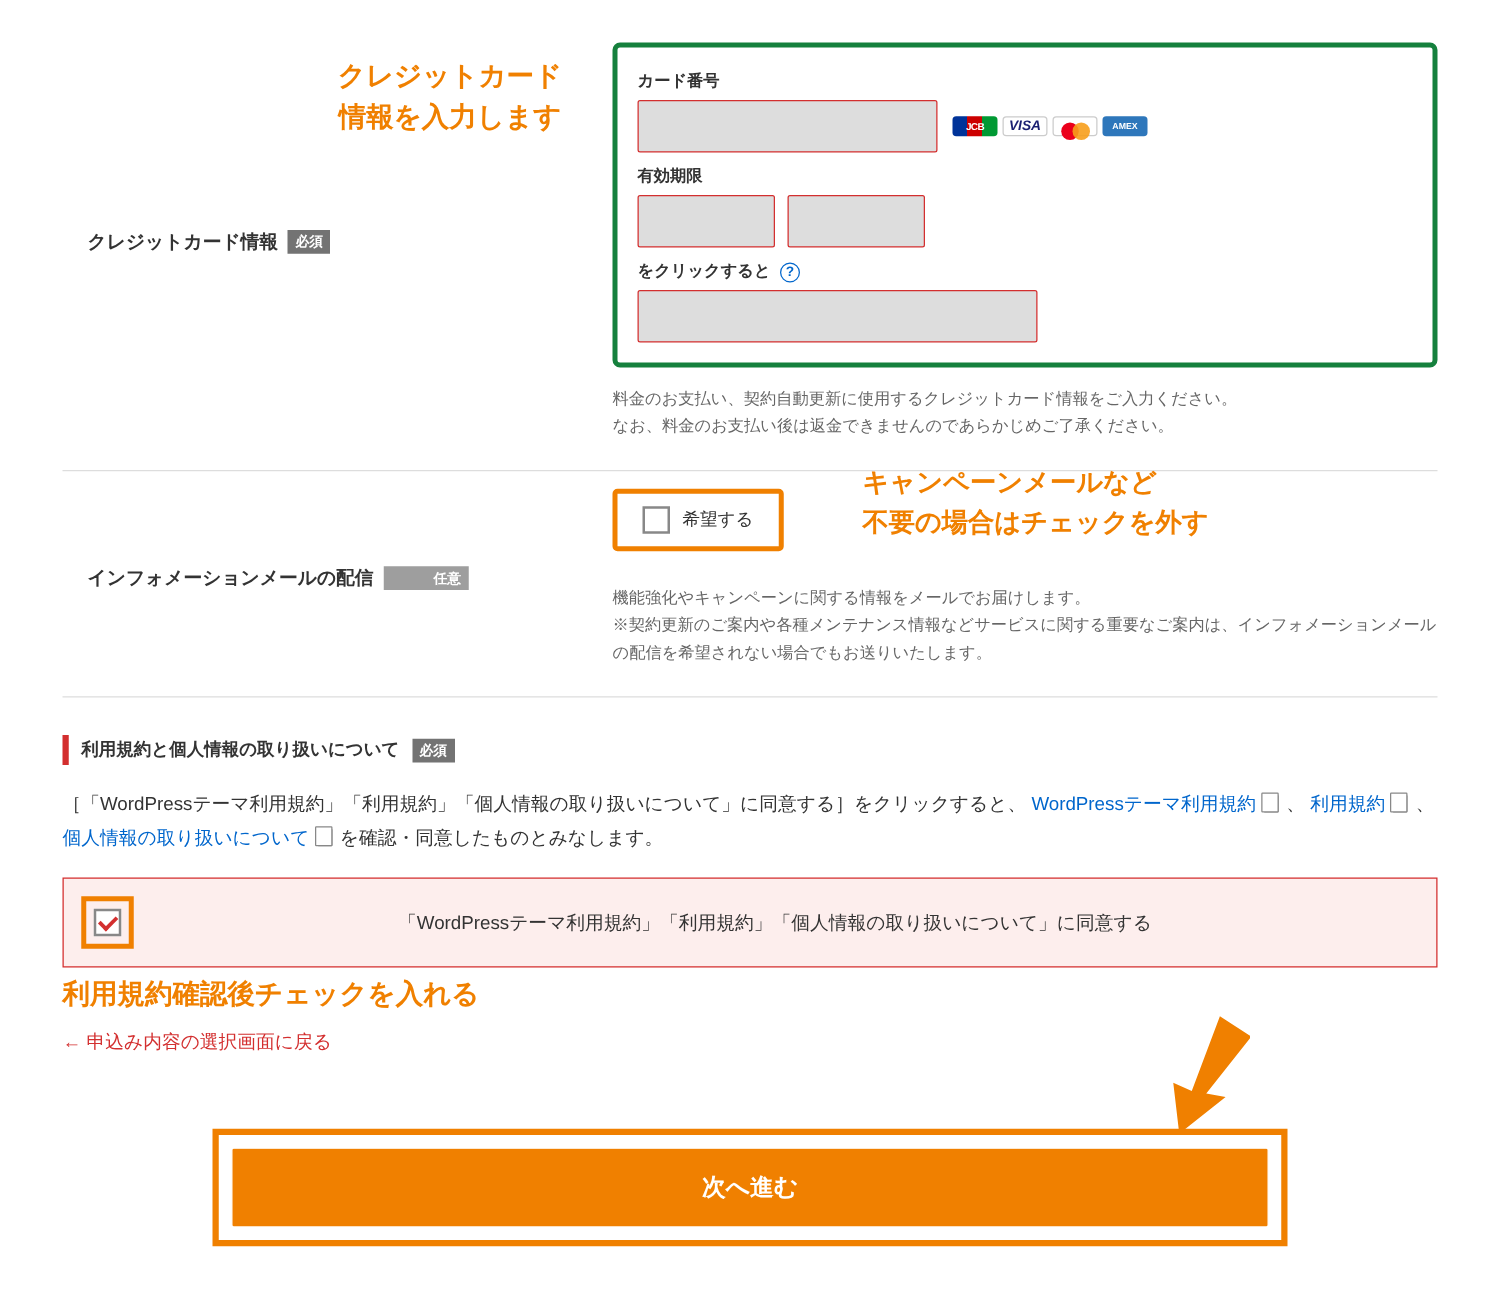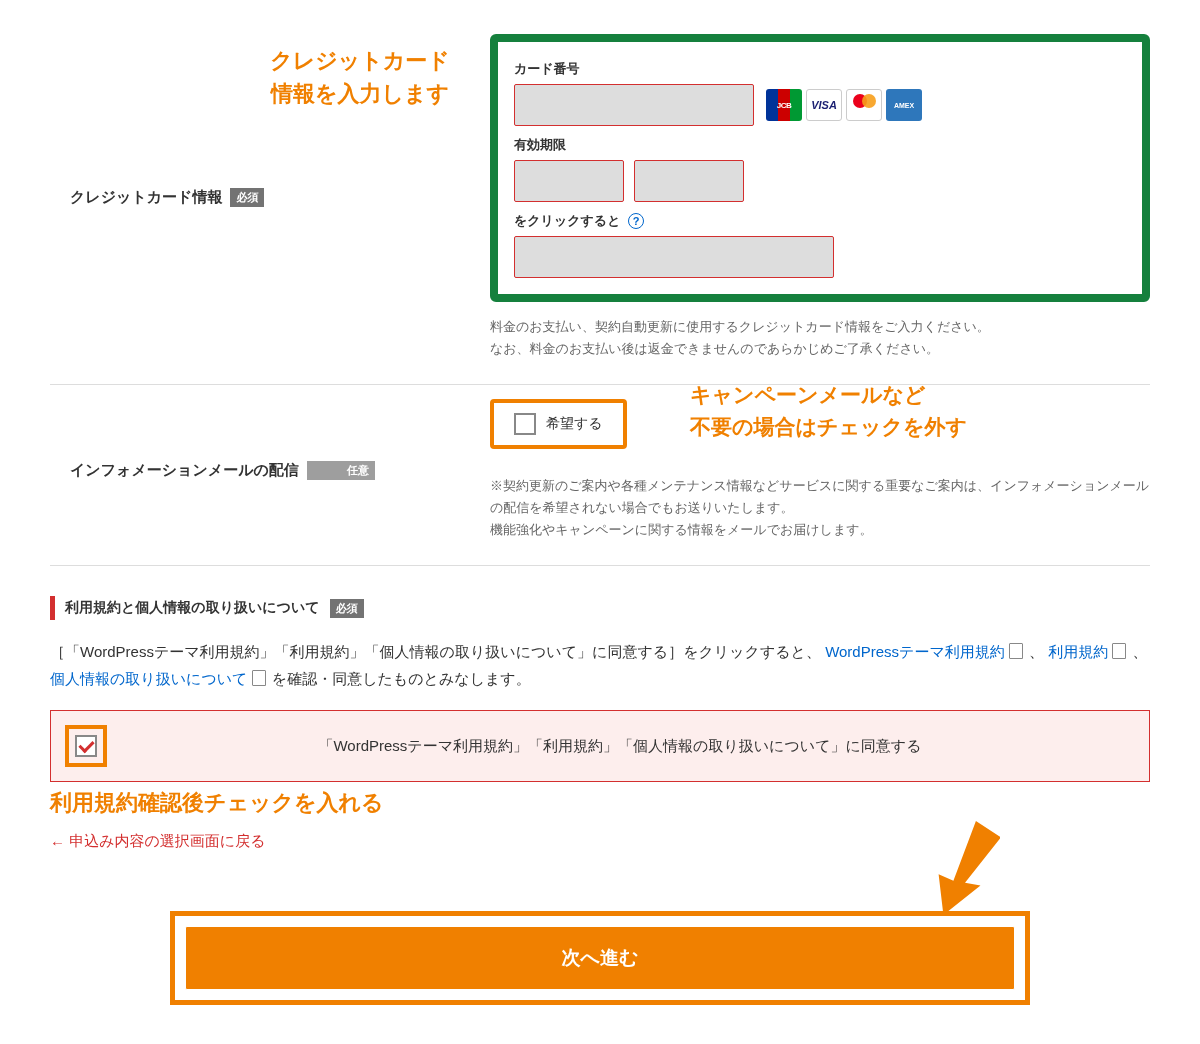--- a/index.html
+++ b/index.html
@@ -58,41 +58,41 @@
     width: 430px;
   }
   .annot-terms {
     color: #f08000;
     font-weight: bold;
     font-size: 22px;
     margin-top: 6px;
   }
 
   .cc-box {
-    border: 8px solid #15803d;
+    border: 4px solid #15803d;
     border-radius: 6px;
     padding: 8px 16px 16px 16px;
     position: relative;
   }
   .field-label {
     font-size: 13px;
     margin: 10px 0 6px 0;
     font-weight: bold;
   }
   .field-input {
     background: #ddd;
     border: 1px solid #d32f2f;
     height: 42px;
     border-radius: 2px;
   }
   .card-num-wrap { display: flex; align-items: center; gap: 12px; }
   .card-num-input { width: 240px; }
   .brand-strip { display: flex; gap: 4px; align-items: center; }
   .brand {
-    width: 36px; height: 32px; border-radius: 3px;
+    width: 36px; height: 16px; border-radius: 3px;
     display: flex; align-items: center; justify-content: center;
     font-size: 9px; font-weight: bold; color: #fff;
   }
   .brand-jcb { background: linear-gradient(90deg,#003399 33%,#cc0000 33%,#cc0000 66%,#009933 66%); }
   .brand-jcb span { font-size:8px; letter-spacing:-0.5px; }
   .brand-visa { background:#fff; border:1px solid #ccc; color:#1a1f71; font-size:11px; font-style:italic;}
   .brand-mc { background:#fff; border:1px solid #ccc; position:relative; }
   .brand-mc .c1,.brand-mc .c2{position:absolute;width:14px;height:14px;border-radius:50%;top:4px;}
   .brand-mc .c1{background:#eb001b;left:6px;}
   .brand-mc .c2{background:#f79e1b;left:15px;opacity:.9;}
@@ -238,22 +238,22 @@
     <span class="badge badge-optional">任意</span>
   </div>
   <div class="row-content" style="position:relative;">
     <div class="annot annot-mail" style="white-space:pre-line;">キャンペーンメールなど
 不要の場合はチェックを外す</div>
     <div class="mail-box">
       <span class="checkbox"></span>
       <span>希望する</span>
     </div>
     <div class="hint">
+      <div>機能強化やキャンペーンに関する情報をメールでお届けします。</div>
       <div>※契約更新のご案内や各種メンテナンス情報などサービスに関する重要なご案内は、インフォメーションメールの配信を希望されない場合でもお送りいたします。</div>
-      <div>機能強化やキャンペーンに関する情報をメールでお届けします。</div>
     </div>
   </div>
 </div>
 
 
 <div class="section-heading">
   <span class="bar"></span>
   <h2>利用規約と個人情報の取り扱いについて</h2>
   <span class="badge badge-required" style="margin-left:10px;">必須</span>
 </div>

